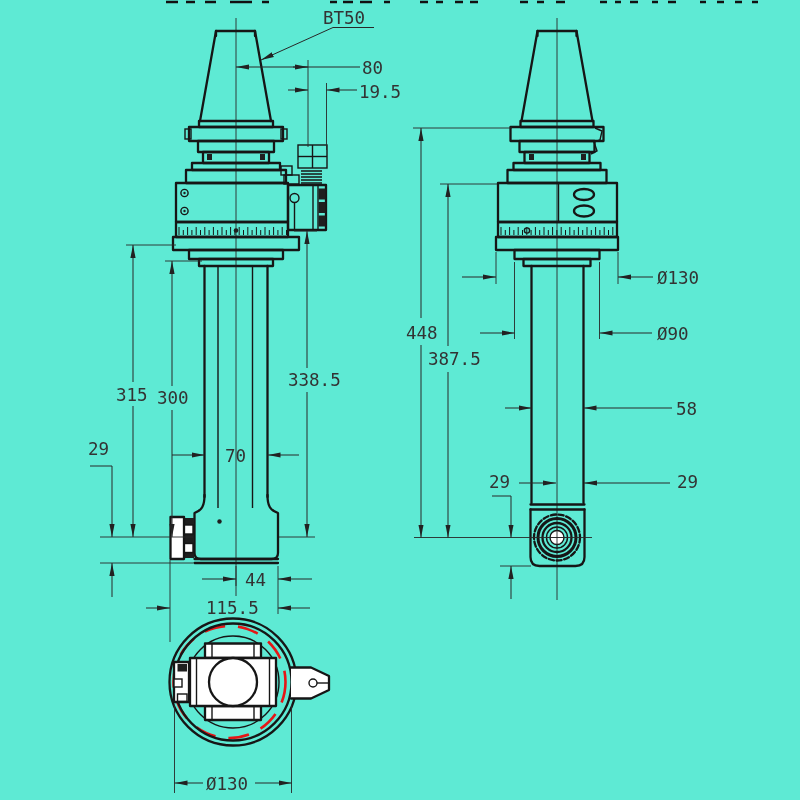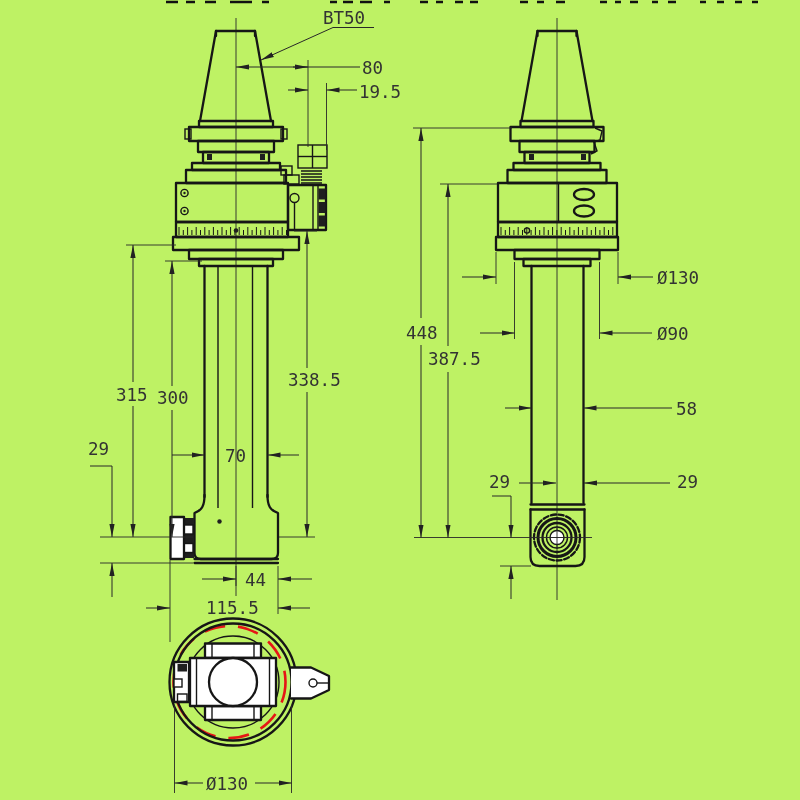--- a/index.html
+++ b/index.html
@@ -1,16 +1,16 @@
 <!DOCTYPE html>
 <html><head>
 <meta charset="utf-8">
 <style>
   html,body{margin:0;padding:0;background:#ffffff;}
-  .stage{width:800px;height:800px;background:#bef264;position:relative;font-family:"DejaVu Sans Mono",monospace;}
+  .stage{width:800px;height:800px;background:#5eead4;position:relative;font-family:"DejaVu Sans Mono",monospace;}
   svg{display:block;}
   .o2{stroke:#161616;stroke-width:2.3;fill:none;stroke-linejoin:round;stroke-linecap:round;}
   .o3{stroke:#161616;stroke-width:3;fill:none;stroke-linejoin:round;}
   .o1{stroke:#161616;stroke-width:1.4;fill:none;}
   .fw{fill:#ffffff;}
   .fd{fill:#1f1f1f;stroke:none;}
   .dim{stroke:#282828;stroke-width:1;fill:none;}
   .thin{stroke:#282828;stroke-width:0.9;fill:none;}
   .tick{stroke:#161616;stroke-width:1;}
   .red{stroke:#e51616;stroke-width:2.6;fill:none;}

